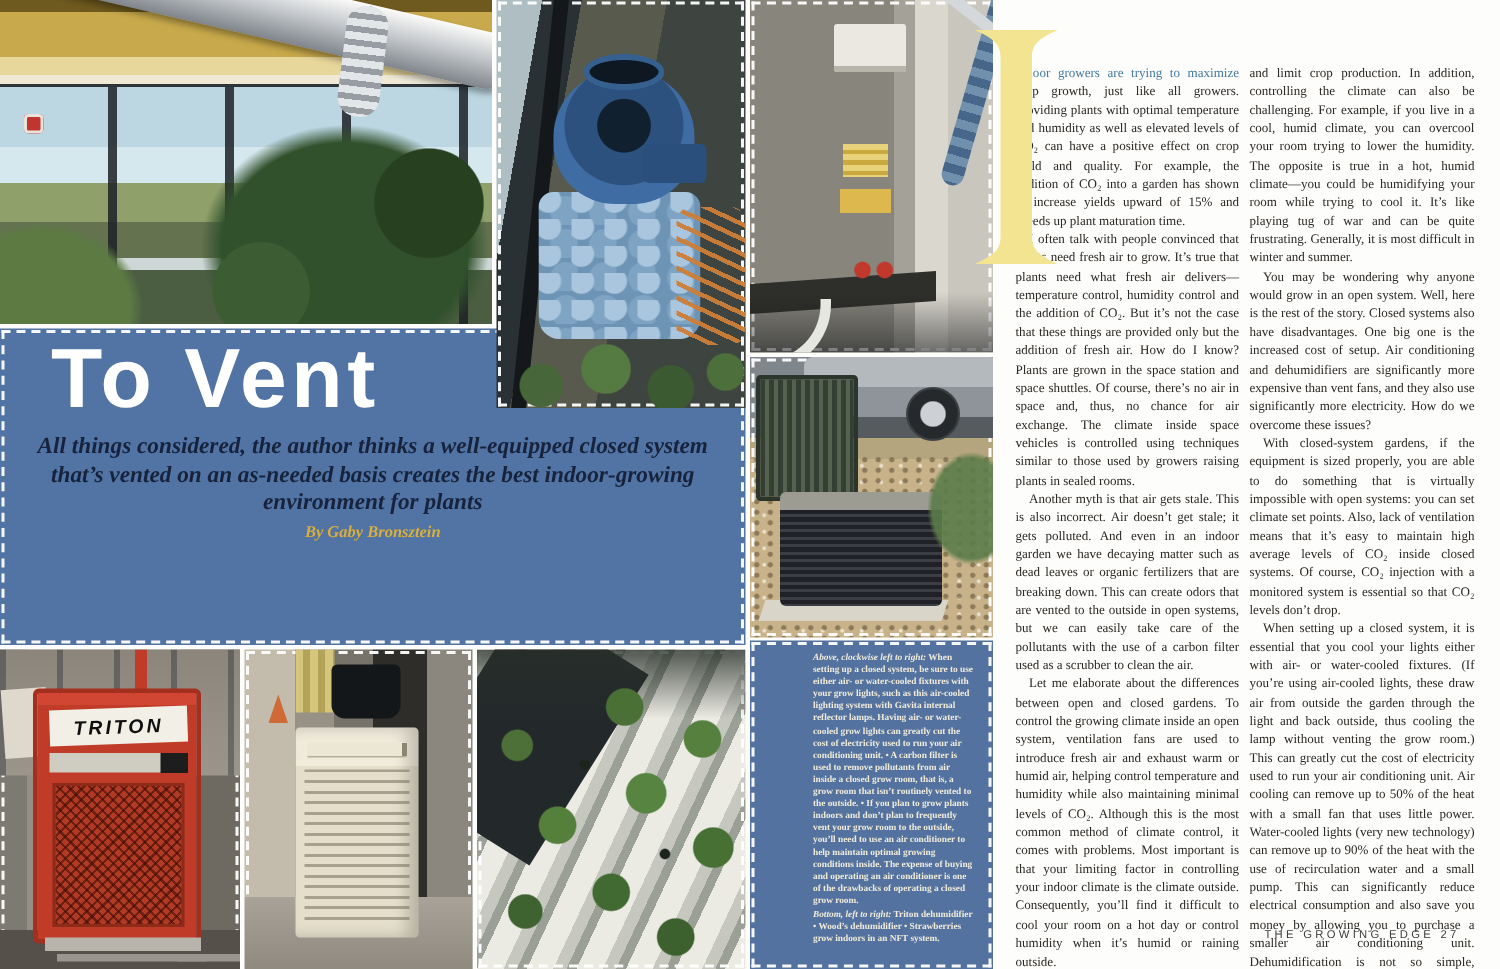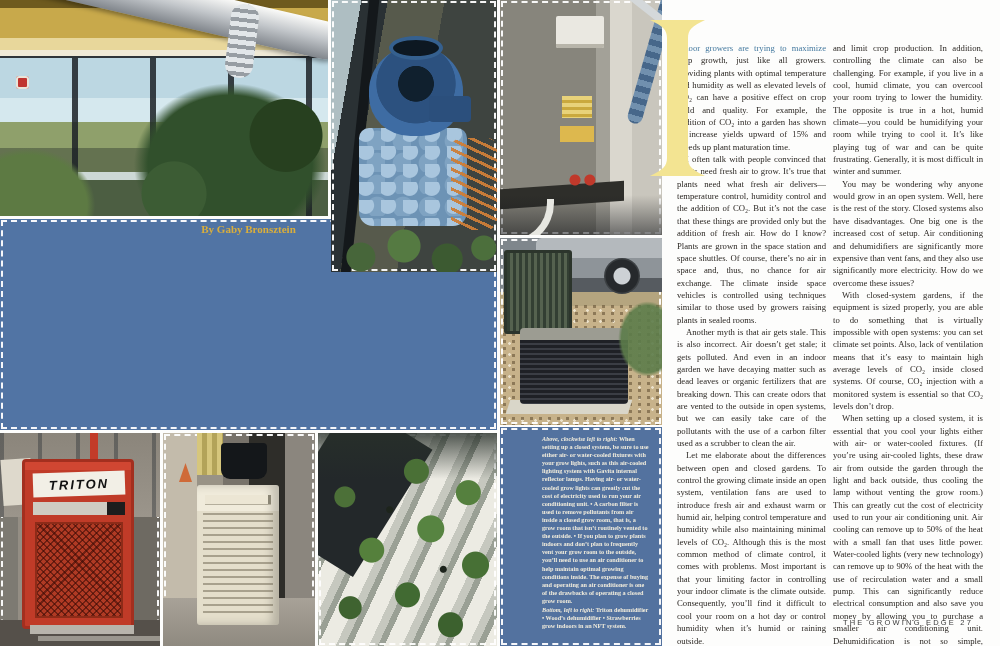--- a/index.html
+++ b/index.html
@@ -143,21 +143,21 @@
 
   
   .title-block { position:absolute; left:0; top:219px; width:497px; height:211px; background:#5174a4;
     outline:2px dashed rgba(255,255,255,.95); outline-offset:-3px; z-index:1; color:#fff; overflow:hidden;
     font-family:"Liberation Sans","DejaVu Sans",sans-serif; }
   .t-line1 { margin:4px 0 0 34px; font-size:56px; font-weight:bold; letter-spacing:3px; line-height:58px; white-space:nowrap; }
   .t-line2 { text-align:center; font-size:56px; font-weight:bold; letter-spacing:2px; line-height:58px; white-space:nowrap; }
   .t-sub { margin:8px auto 0; width:470px; text-align:center; font-family:"Liberation Serif","DejaVu Serif",serif;
     font-style:italic; font-weight:bold; font-size:15.5px; line-height:18.5px; color:#17233d; }
   .t-by { margin-top:4px; text-align:center; font-family:"Liberation Serif","DejaVu Serif",serif;
-    font-weight:bold; font-size:11px; color:#d9ae3c; }
+    font-style:italic; font-weight:bold; font-size:11px; color:#d9ae3c; }
 
   
   .caption-box { position:absolute; left:500px; top:427px; width:162px; height:219px; background:#53729f;
     outline:2px dashed rgba(255,255,255,.95); outline-offset:-3px; z-index:1;
     padding:8px 12px 0 42px; color:#f1ecdc; font-weight:bold; font-size:6.2px; line-height:8.1px;
     font-family:"Liberation Serif","DejaVu Serif",serif; }
   .caption-box .lead { font-style:italic; }
   .caption-box p + p { margin-top:1px; }
 
   
@@ -213,20 +213,22 @@
     <div class="ph p4-van"></div>
     <div class="ph p4-wheel"></div>
     <div class="ph p4-gravel"></div>
     <div class="ph p4-coil"></div>
     <div class="ph p4-pad"></div>
     <div class="ph p4-cond"></div>
     <div class="ph p4-bush"></div>
   </div>
 
   <div class="title-block">
+    <div class="t-line1">To Vent</div>
+    <div class="t-sub">All things considered, the author thinks a well-equipped closed system that’s vented on an as-needed basis creates the best indoor-growing environment for plants</div>
     <div class="t-by">By Gaby Bronsztein</div>
   </div>
 
   <div class="photo p5">
     <div class="ph p5-shelf"></div>
     <div class="ph p5-papers"></div>
     <div class="ph p5-floor"></div>
     <div class="ph p5-handle"></div>
     <div class="ph p5-unit">
       <div class="ph p5-logo">TRITON</div>

